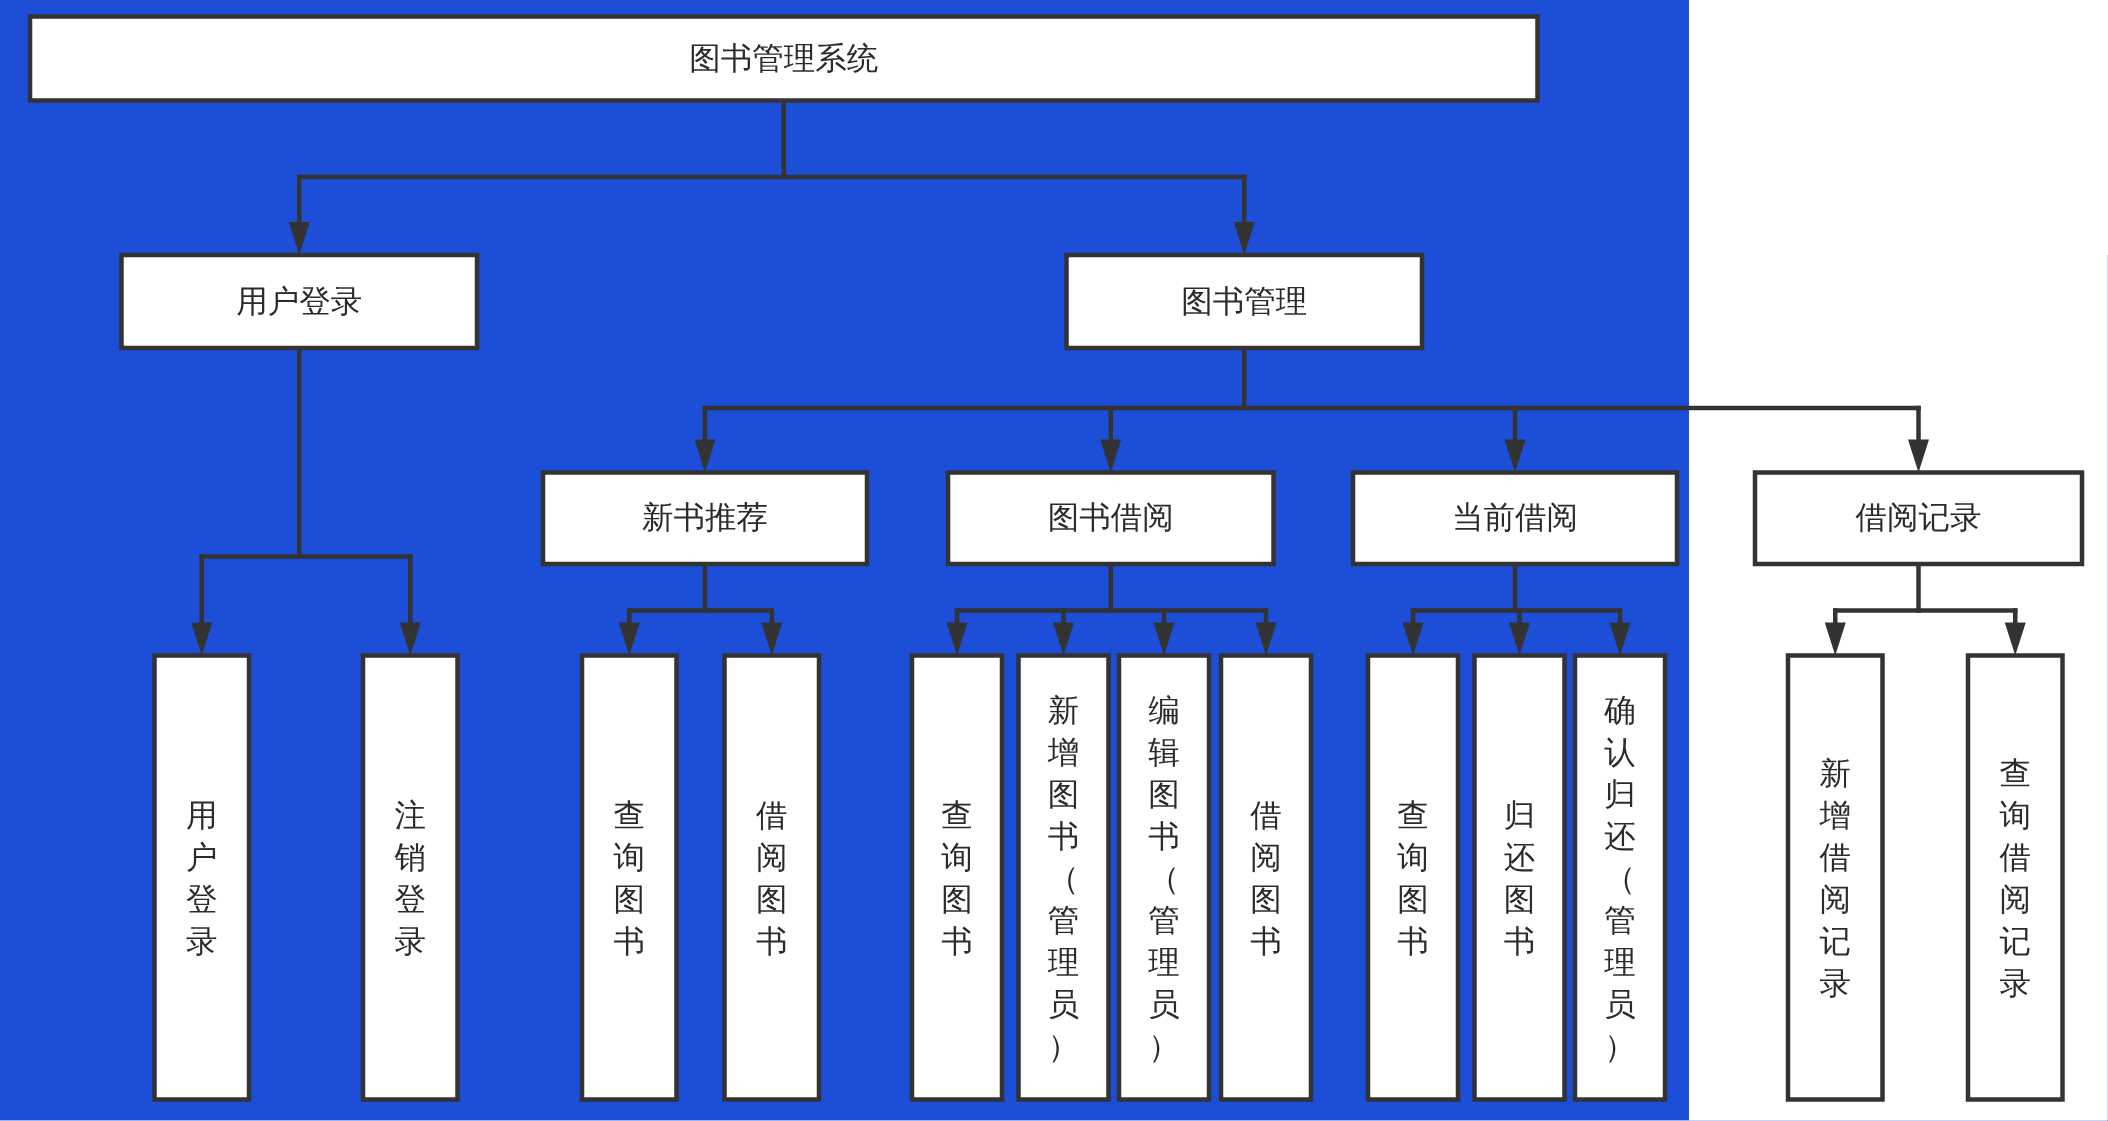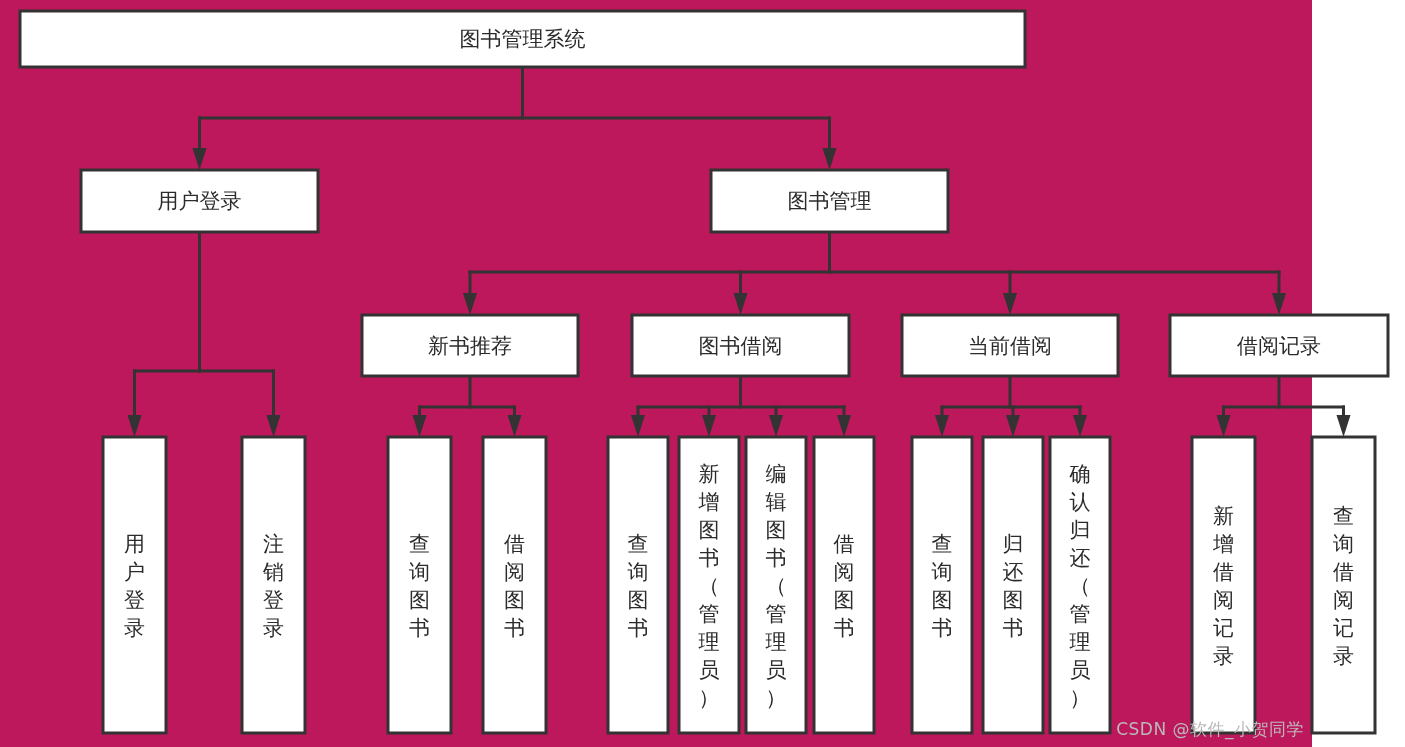--- a/index.html
+++ b/index.html
@@ -8,23 +8,23 @@
     background: #ffffff;
   }
   body {
     width: 1405px;
     height: 747px;
     font-family: "DejaVu Sans", "Liberation Sans", sans-serif;
     overflow: hidden;
   }
   #diagram-root {
     position: relative;
-    width: 1312px;
+    width: 1126px;
     height: 747px;
-    background: #be185d;
+    background: #1d4ed8;
   }
   svg#flow-svg {
     position: absolute;
     left: 0;
     top: 0;
     width: 1405px;
     height: 747px;
   }
   .node-box {
     fill: #ffffff;
@@ -201,14 +201,13 @@
         <g>
           <rect x="1192" y="437" width="63" height="296" class="node-box"></rect>
           <text x="1223.5" class="node-label-v"><tspan x="1223.5" y="522.84">新</tspan><tspan x="1223.5" y="550.84">增</tspan><tspan x="1223.5" y="578.84">借</tspan><tspan x="1223.5" y="606.84">阅</tspan><tspan x="1223.5" y="634.84">记</tspan><tspan x="1223.5" y="662.84">录</tspan></text>
         </g>
         <g>
           <rect x="1312" y="437" width="63" height="296" class="node-box"></rect>
           <text x="1343.5" class="node-label-v"><tspan x="1343.5" y="522.84">查</tspan><tspan x="1343.5" y="550.84">询</tspan><tspan x="1343.5" y="578.84">借</tspan><tspan x="1343.5" y="606.84">阅</tspan><tspan x="1343.5" y="634.84">记</tspan><tspan x="1343.5" y="662.84">录</tspan></text>
         </g>
       </g>
   </svg>
-  <div class="watermark">CSDN @软件_小贺同学</div>
 </div>
 
 </body></html>

